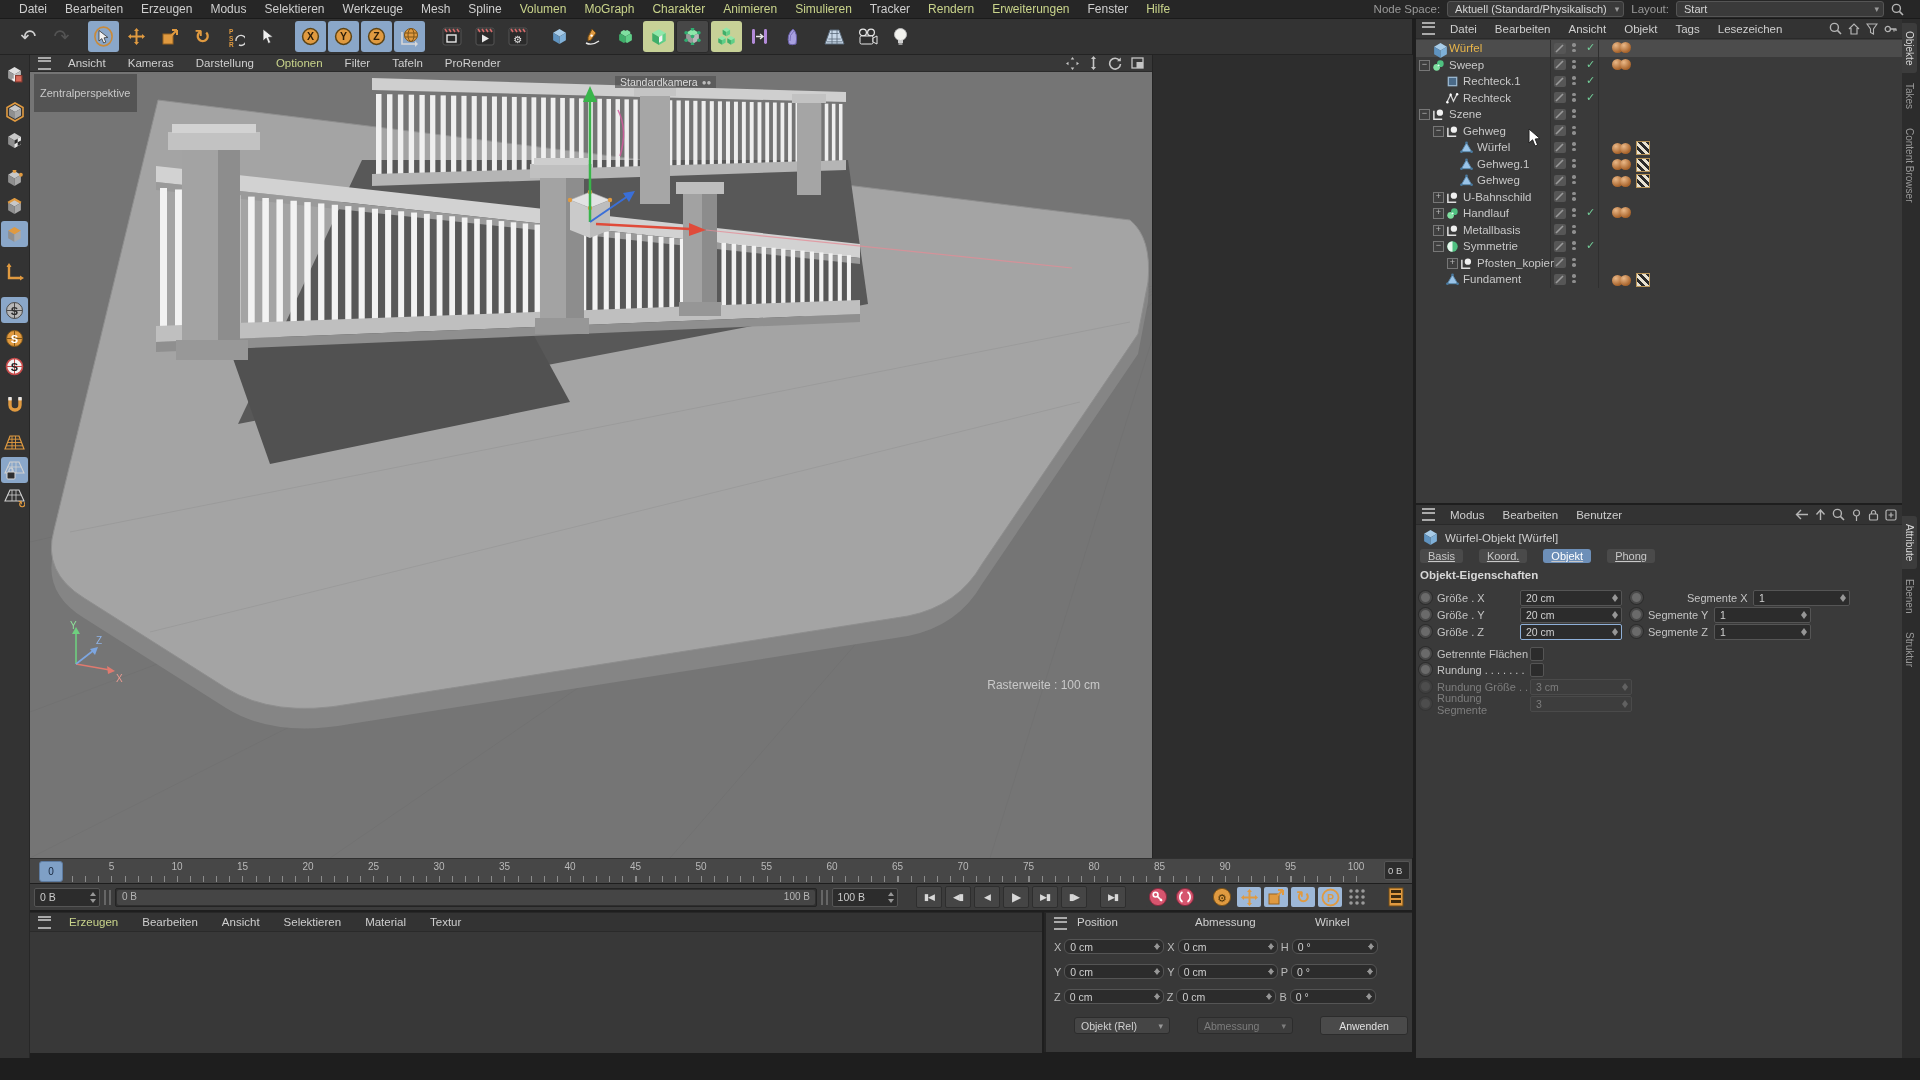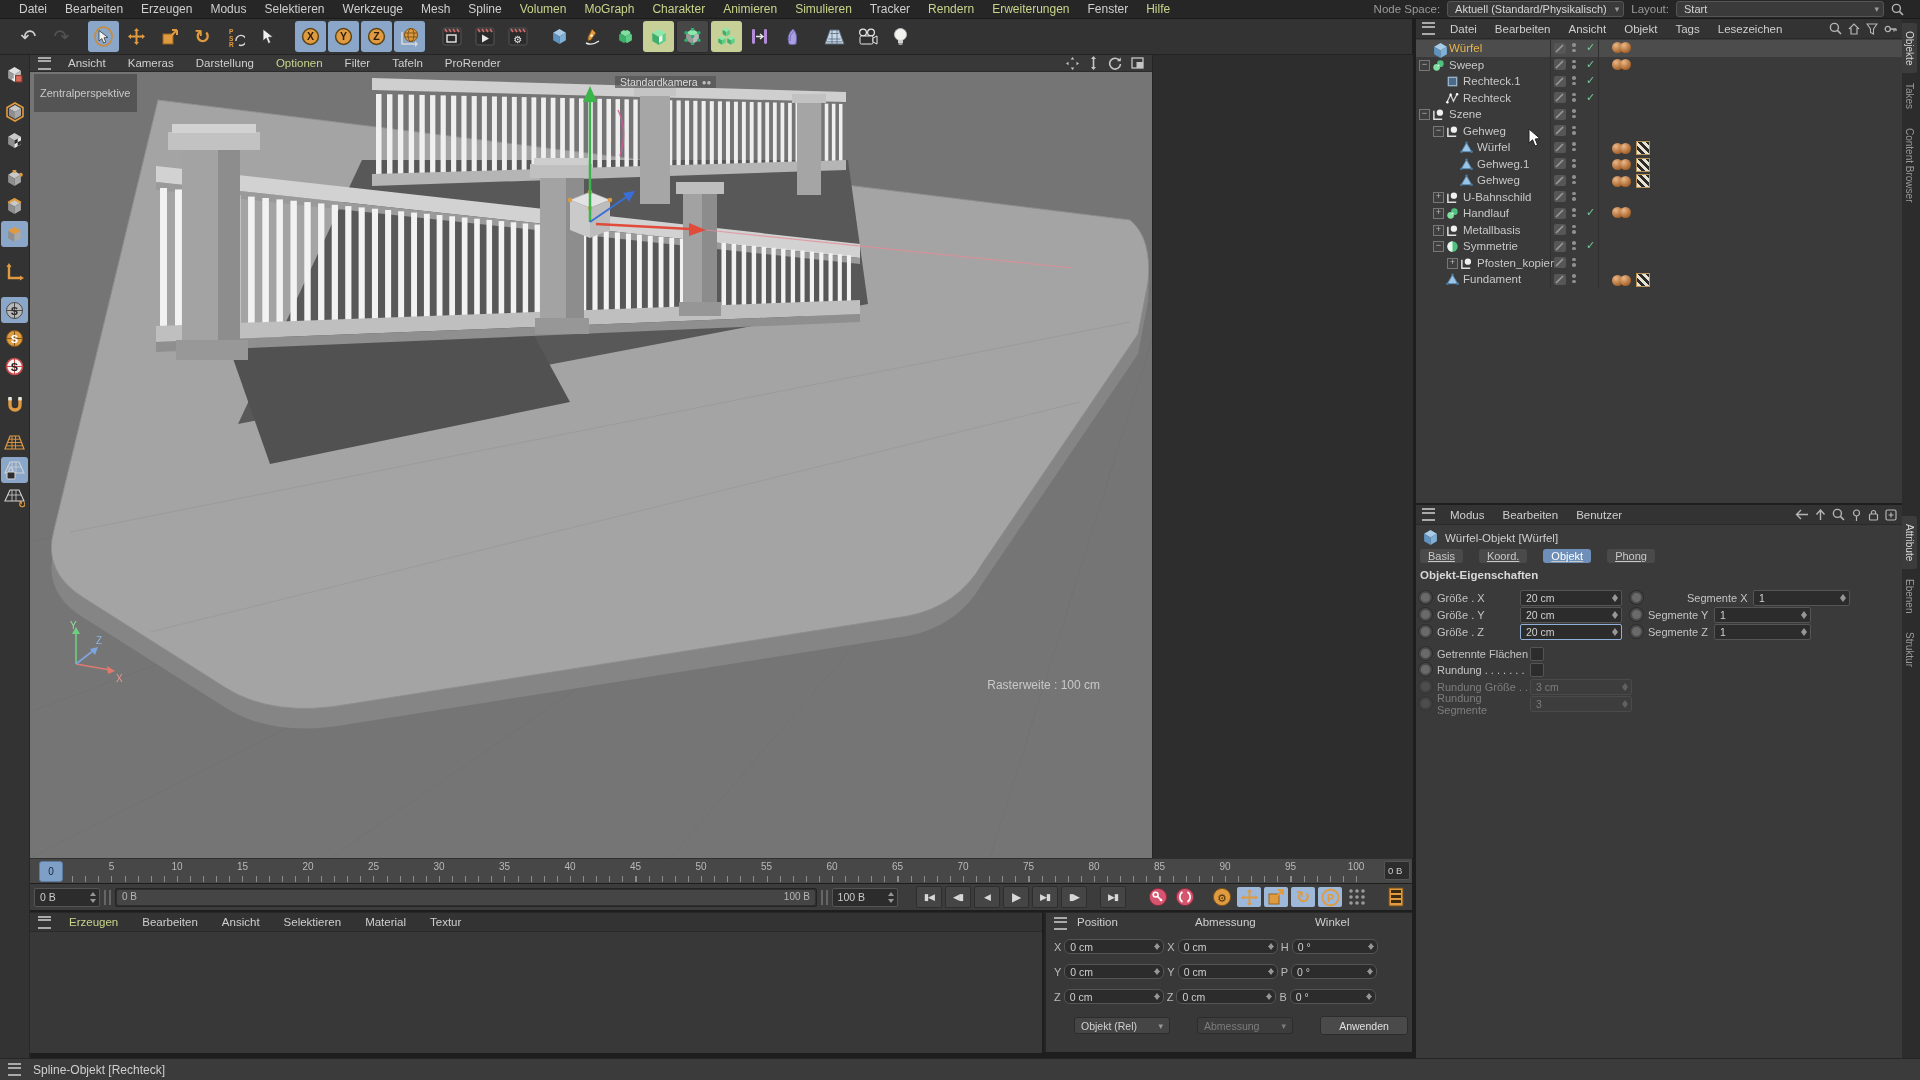--- a/index.html
+++ b/index.html
@@ -1596,21 +1596,17 @@
         <div class="v-tab">Takes</div>
         <div class="v-tab">Content Browser</div>
       </div>
     <div id="rt-bottom" style="position:absolute;top:497px;left:0;">
         <div class="v-tab active">Attribute</div>
         <div class="v-tab">Ebenen</div>
         <div class="v-tab">Struktur</div>
       </div>
   </div>
 
-  <div class="statusbar abs">
-    <span class="burger"></span>
-    <span class="status-text">Spline-Objekt [Rechteck]</span>
-  </div>
 
   <svg class="cursor-overlay" style="left:1528px;top:128px;" width="15" height="20" viewBox="0 0 15 20">
     <path d="M1 1 L1 15 L4.6 11.8 L7 18 L9.6 17 L7.2 11 L12 10.6 Z" fill="#fff" stroke="#222" stroke-width="1"></path>
   </svg>
 </div>
 
 </body></html>

